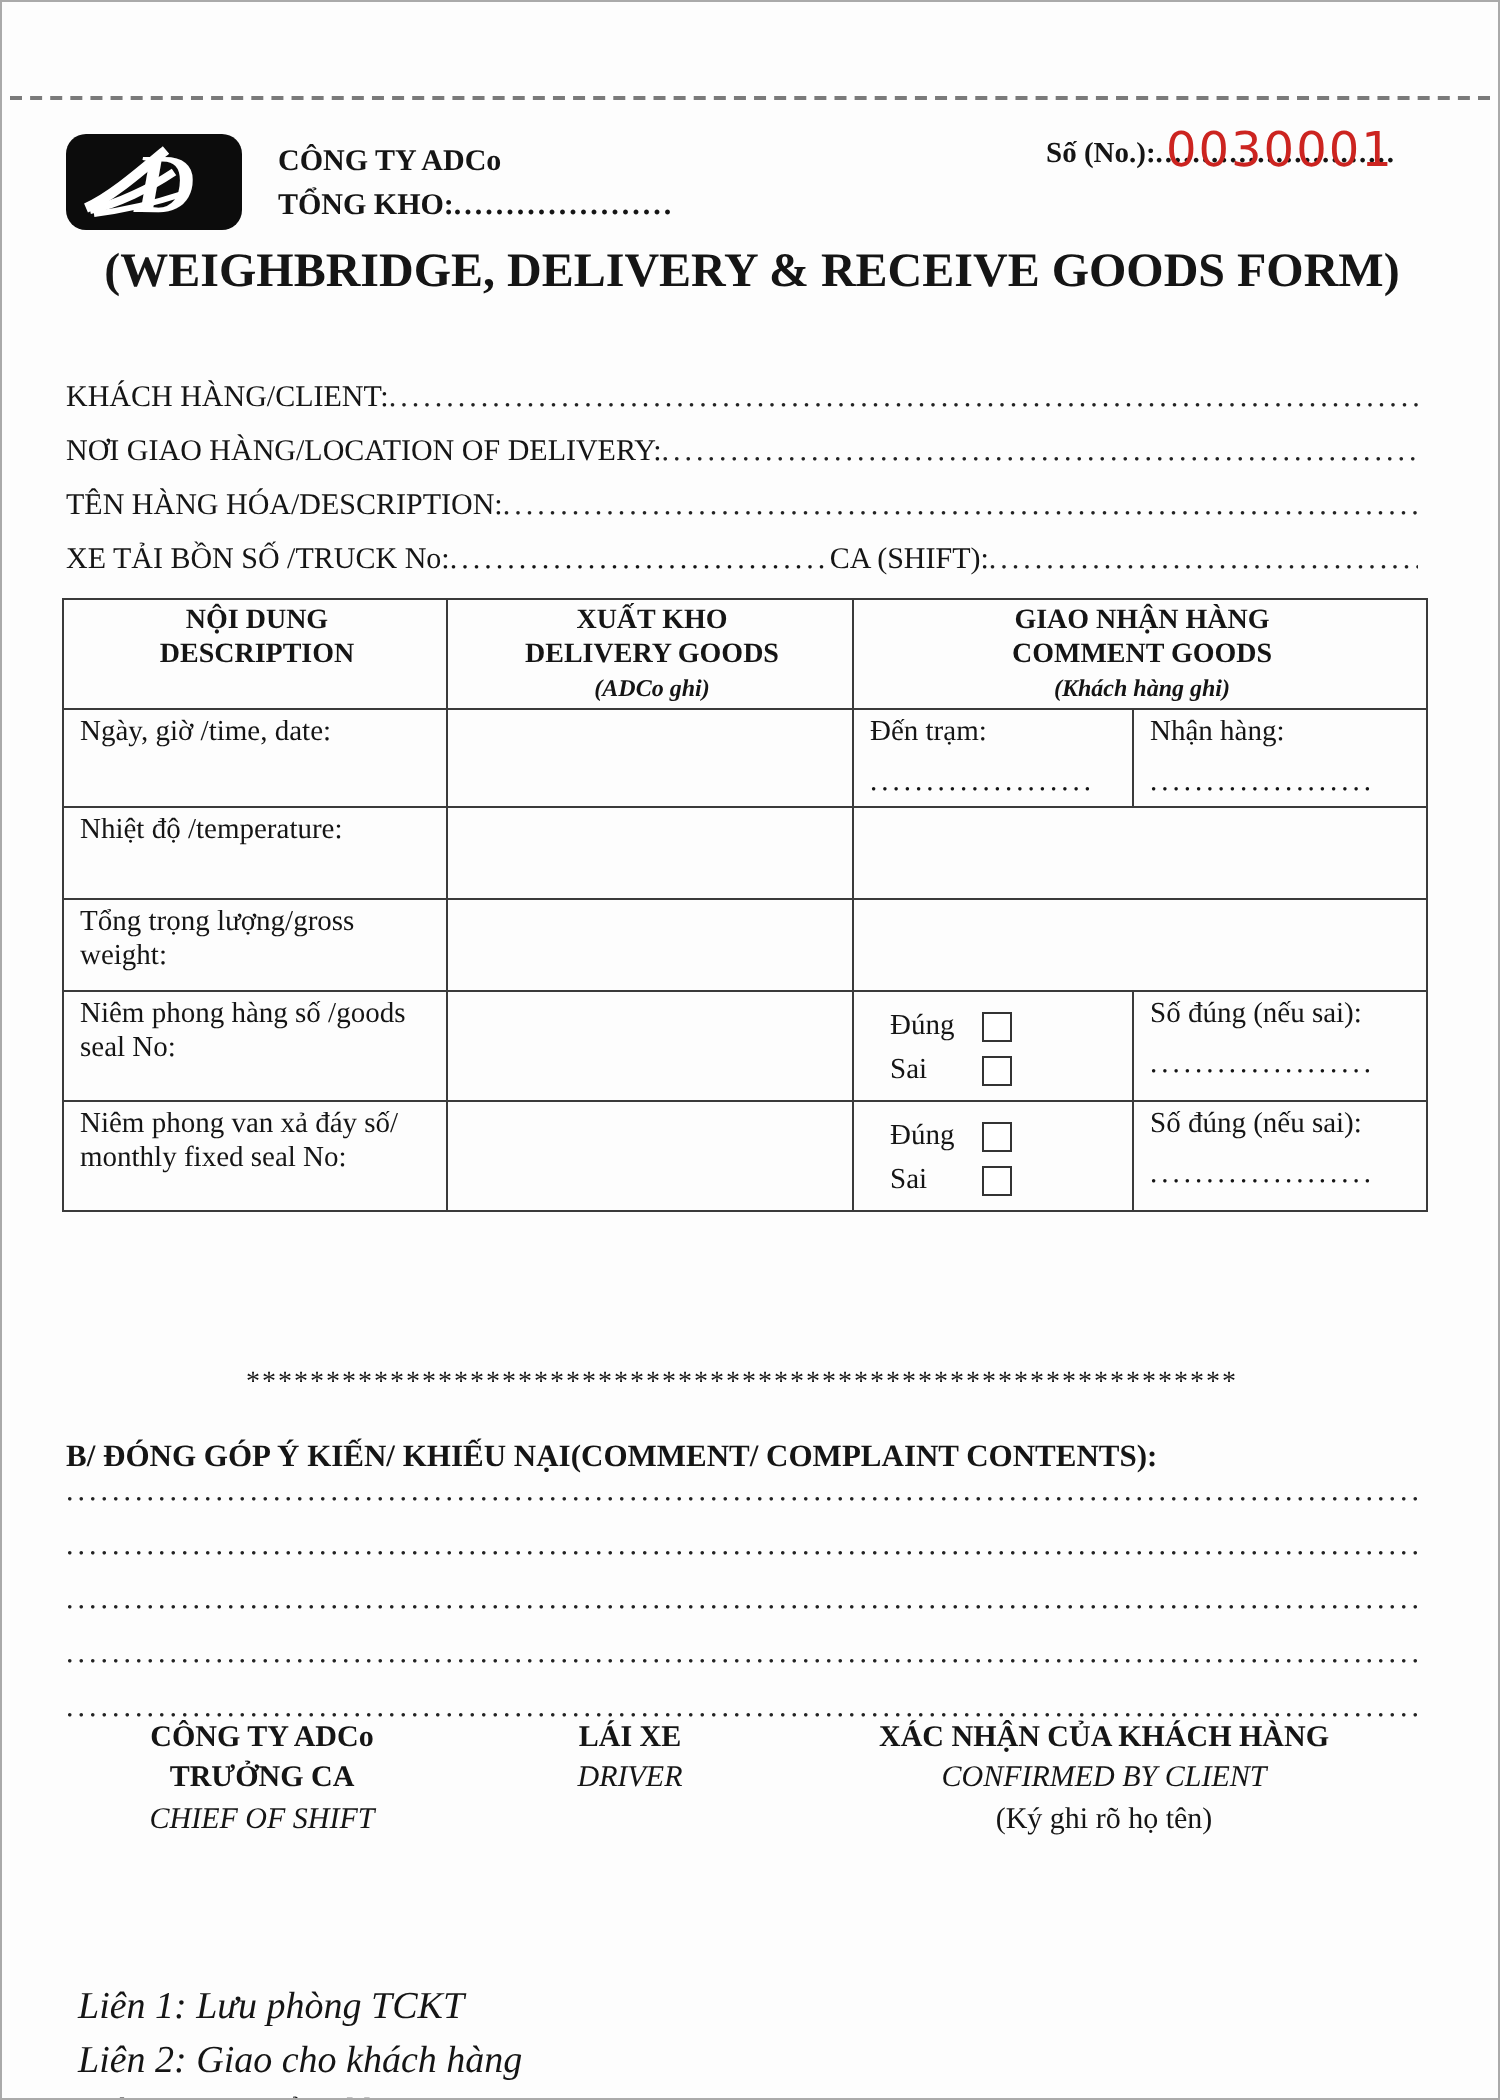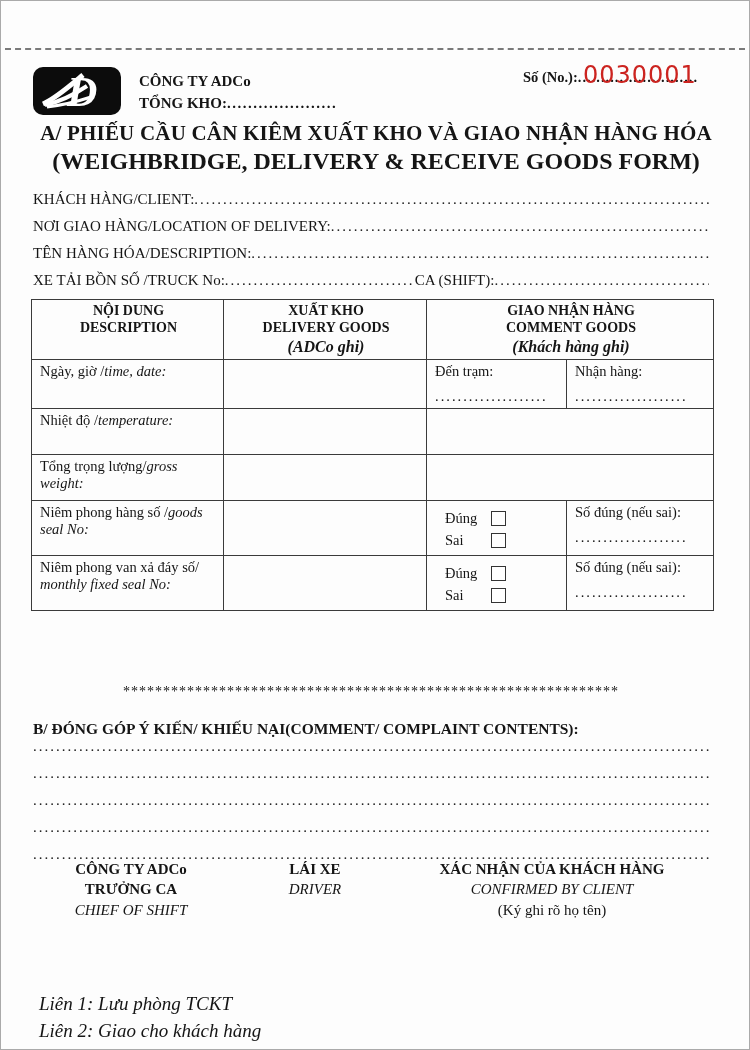--- a/index.html
+++ b/index.html
@@ -34,22 +34,22 @@
   .fline .lbl { flex:0 0 auto;text-align:right; }
   .dotsfill { flex:1 1 auto; overflow:hidden; white-space:nowrap; letter-spacing:2px; font-size:15px; color:#222; }
   .dotseg { flex:0 0 auto; overflow:hidden; white-space:nowrap; letter-spacing:2px; width:190px; }
   
   table.grid {
     position:absolute; top:298px; left:30px; width:682px;
     border-collapse:collapse; table-layout:fixed; font-size:14.5px;padding-left:28px;
   }
   table.grid td, table.grid th { border:1.5px solid #3b3b3b; vertical-align:top; padding:3px 6px 3px 8px; }
   th { font-size:14px; font-weight:bold; line-height:1.2; text-align:center; vertical-align:middle; padding:4px 2px; }
-  th .note { font-weight:bold; font-style:italic; font-size:16px; }
-  .en { font-style:italic; }
+  th .note { font-weight:bold; font-style:italic; font-size:12px; }
+  .en { }
   .cell-dots { letter-spacing:2px; margin-top:8px; }
   .cbwrap { padding-top:4px; padding-left:10px; }
   .cbrow { display:flex; align-items:center; height:22px; }
   .cbrow .cblbl { width:46px; font-size:14.5px; }
   .cbbox { width:15px; height:15px; border:1.5px solid #333; background:#fff; display:inline-block; }
   
   .sectionB { position:absolute; top:683px; left:32px; right:40px; }
   .stars { text-align:center; font-size:14px; letter-spacing:1px; overflow:hidden; white-space:nowrap; }
   .bhead { font-size:15.5px; margin-top:20px;font-weight:bold; }
   .bline { display:flex; height:27px; align-items:baseline; }
@@ -87,21 +87,20 @@
     </div>
     <div class="serial-block">
       <div class="serial-line">
         <span>Số (No.):</span><span style="letter-spacing:1px;">..........................</span>
         <span class="serial-number">0030001</span>
       </div>
     </div>
   </div>
 
   <div class="title">
-    <div class="t1">A/ PHIẾU CẦU CÂN KIÊM XUẤT KHO VÀ GIAO NHẬN HÀNG HÓA</div>
     <div class="t2">(WEIGHBRIDGE, DELIVERY &amp; RECEIVE GOODS FORM)</div>
   </div>
 
   <div class="flines">
     <div class="fline">
       <span class="lbl">KHÁCH HÀNG/CLIENT:</span>
         <span class="dotsfill">........................................................................................................................................................</span>
     </div>
     <div class="fline">
       <span class="lbl">NƠI GIAO HÀNG/LOCATION OF DELIVERY:</span>

